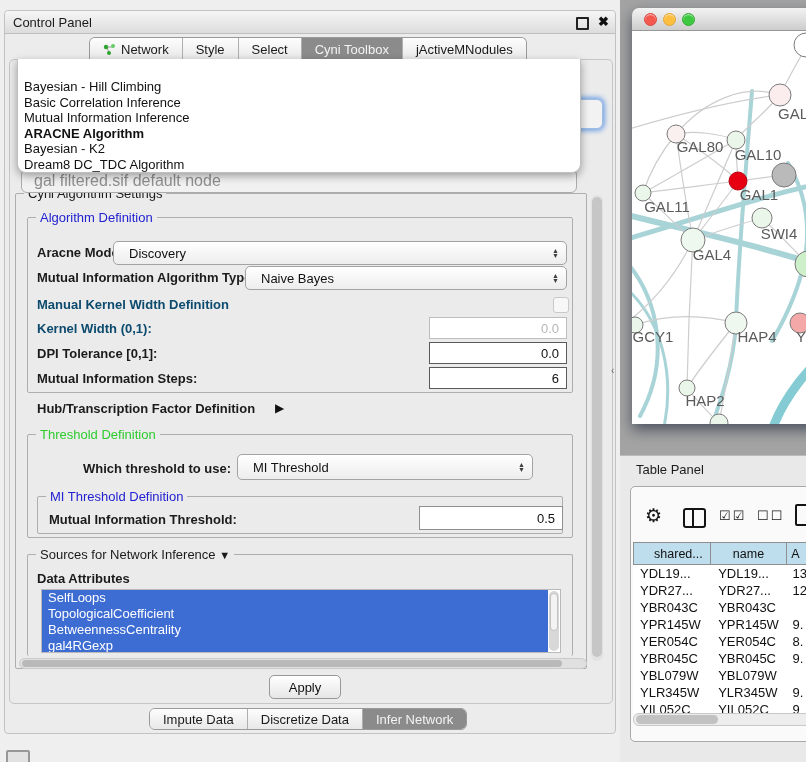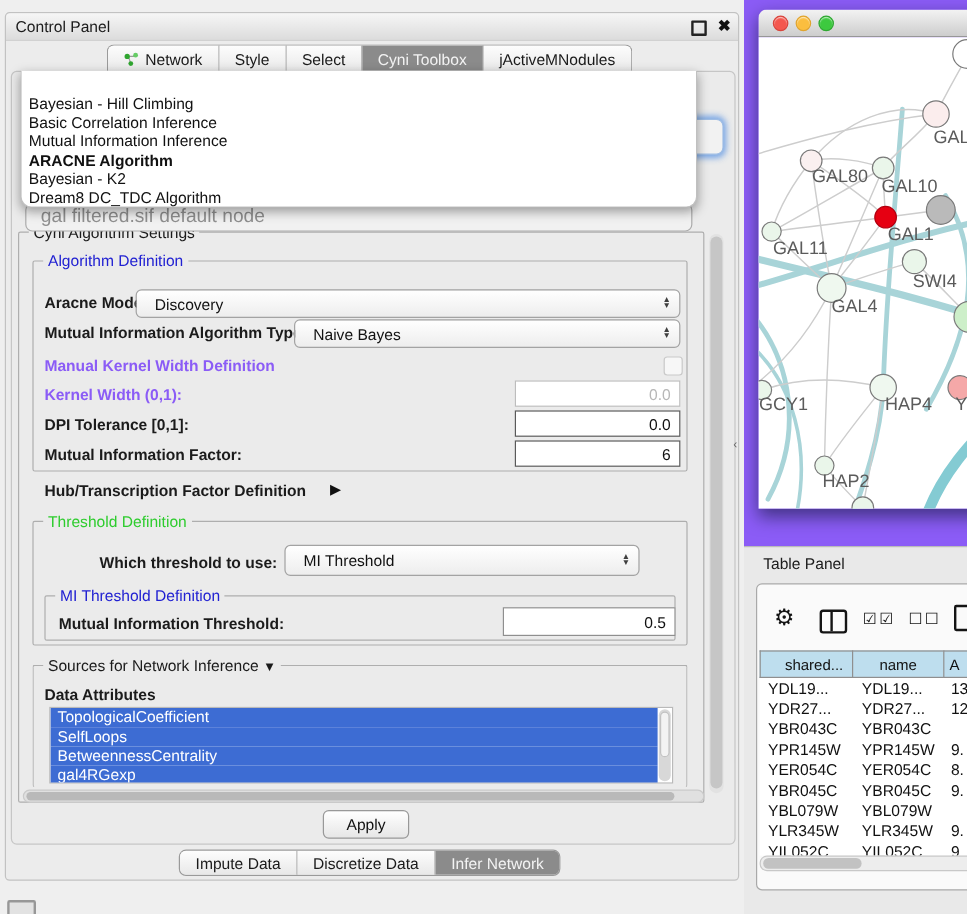--- a/index.html
+++ b/index.html
@@ -34,21 +34,21 @@
       background:#F2F2F2;border:1px solid #9FBDE4;box-shadow:0 0 5px 2px rgba(96,152,228,.85);z-index:10;}
   .ghost-combo{position:absolute;left:16px;top:158px;width:556px;height:24px;border:1px solid #ABABAB;
       border-radius:6px;background:#F1F1F1;z-index:5;font-size:16px;color:#8F8F8F;
       display:flex;align-items:center;padding-left:12px;box-sizing:border-box;}
   
   .grp{position:absolute;border:1px solid #AEAEAE;border-radius:2px;box-sizing:border-box;}
   .gtitle{position:absolute;top:-8px;left:8px;background:#EBEBEB;padding:0 4px;font-size:13px;color:#1A1A1A;white-space:nowrap;}
   .gtitle.blue{color:#2121D2;}
   .gtitle.green{color:#2ECC2E;}
   .lbl{position:absolute;font-size:13px;font-weight:bold;color:#1B1B1B;white-space:nowrap;}
-  .lbl.dis{color:#8b5cf6;text-align:right;}
+  .lbl.dis{color:#0c4a6e;text-align:right;}
   .combo{position:absolute;border:1px solid #A3A3A3;border-radius:5px;background:linear-gradient(#FFFFFF,#EDEDED);
       font-size:13px;color:#111;display:flex;align-items:center;padding-left:15px;box-sizing:border-box;}
   .stepper{position:absolute;right:7px;top:50%;transform:translateY(-50%);display:flex;flex-direction:column;
       align-items:center;font-size:7px;line-height:5px;color:#3E3E3E;}
   .tinput{position:absolute;border:1px solid #5A5A5A;background:#FFF;font-size:13px;color:#111;
       display:flex;align-items:center;justify-content:flex-end;padding:0 7px;box-sizing:border-box;}
   .tinput.dis{border-color:#BDBDBD;color:#B7B7B7;}
   .chk{position:absolute;width:14px;height:14px;border:1px solid #C9C9C9;border-radius:3px;background:#F7F7F7;}
   .arrow-right{position:absolute;font-size:12px;color:#111;}
   .attrlist{position:absolute;left:36px;top:578px;width:520px;height:64px;background:#FFF;
@@ -58,21 +58,21 @@
   .alist-thumb{position:absolute;left:1px;top:2px;width:8px;height:38px;background:#F3F3F3;border:1px solid #C2C2C2;border-radius:4px;box-sizing:border-box;}
   .set-vsb{position:absolute;left:586px;top:184px;width:12px;height:466px;background:#E2E2E2;border-radius:6px;}
   .set-vthumb{position:absolute;left:1px;top:2px;width:10px;height:460px;background:#C6C6C6;border-radius:5px;}
   .hsb{position:absolute;left:14px;top:647px;width:568px;height:11px;background:#E0E0E0;border:1px solid #CACACA;border-radius:6px;box-sizing:border-box;}
   .hsb-thumb{position:absolute;left:2px;top:1px;width:540px;height:7px;background:#B9B9B9;border-radius:4px;}
   .apply-btn{position:absolute;left:264px;top:664px;width:70px;height:22px;border:1px solid #989898;border-radius:5px;
       background:linear-gradient(#FFFFFF,#E6E6E6);font-size:13px;color:#111;display:flex;align-items:center;justify-content:center;}
   .resize-arrow{position:absolute;left:611px;top:365px;font-size:10px;color:#666;}
   .dock-icon{position:absolute;left:6px;top:750px;width:20px;height:14px;border:2px solid #979797;background:#E2E2E2;border-radius:2px;}
   
-  .canvas-blue{position:absolute;left:620px;top:0;width:186px;height:455px;background:#8b5cf6;overflow:hidden;}
+  .canvas-blue{position:absolute;left:620px;top:0;width:186px;height:455px;background:#a3a3a3;overflow:hidden;}
   .net-window{position:absolute;left:12px;top:8px;width:200px;height:416px;border-radius:7px 7px 0 0;
       overflow:hidden;box-shadow:0 6px 14px rgba(8,18,40,.55);}
   .net-titlebar{position:absolute;left:0;top:0;right:0;height:23px;background:linear-gradient(#F3F3F3,#CDCDCD);
       border-bottom:1px solid #979797;box-sizing:border-box;}
   .tl{position:absolute;top:5px;width:13px;height:13px;border-radius:50%;box-shadow:inset 0 1px 1px rgba(255,255,255,.65);}
   .tl.red{left:12px;background:#F4574E;border:1px solid #D8453D;box-sizing:border-box;}
   .tl.yellow{left:31px;background:#FBBE3F;border:1px solid #E0A42F;box-sizing:border-box;}
   .tl.green{left:50px;background:#3DC93F;border:1px solid #2FA832;box-sizing:border-box;}
   .net-svg{position:absolute;left:0;top:23px;background:#FFFFFF;}
   .nlabel{font-family:"Liberation Sans",sans-serif;font-size:15px;fill:#5B5B5B;}
@@ -188,21 +188,21 @@
     <span class="lbl dis" style="left:32px;top:286px;">Manual Kernel Width Definition</span>
     <div class="chk" style="left:548px;top:286px;"></div>
     <span class="lbl dis" style="left:32px;top:310px;">Kernel Width (0,1):</span>
     <div class="tinput dis" style="left:424px;top:306px;width:138px;height:22px;">
       <span>0.0</span>
     </div>
     <span class="lbl" style="left:32px;top:335px;">DPI Tolerance [0,1]:</span>
     <div class="tinput" style="left:424px;top:331px;width:138px;height:22px;">
       <span>0.0</span>
     </div>
-    <span class="lbl" style="left:32px;top:360px;">Mutual Information Factor:</span>
+    <span class="lbl" style="left:32px;top:360px;">Mutual Information Steps:</span>
     <div class="tinput" style="left:424px;top:356px;width:138px;height:22px;">
       <span>6</span>
     </div>
 
     <span class="lbl" style="left:32px;top:390px;">Hub/Transcription Factor Definition</span>
     <span class="arrow-right" style="left:270px;top:390px;">▶</span>
 
     <div class="grp" style="left:22px;top:423px;width:546px;height:104px;">
       <span class="gtitle green">Threshold Definition</span>
     </div>
@@ -220,22 +220,22 @@
     <span class="lbl" style="left:44px;top:501px;">Mutual Information Threshold:</span>
     <div class="tinput" style="left:414px;top:495px;width:144px;height:24px;border-color:#8F8F8F;">
       <span>0.5</span>
     </div>
 
     <div class="grp" style="left:22px;top:543px;width:546px;height:102px;border-bottom:none;">
       <span class="gtitle"><span>Sources for Network Inference</span> <span style="font-size:11px;">▼</span></span>
     </div>
     <span class="lbl" style="left:32px;top:560px;">Data Attributes</span>
     <div class="attrlist">
+      <div class="aitem">SelfLoops</div>
       <div class="aitem">TopologicalCoefficient</div>
-      <div class="aitem">SelfLoops</div>
       <div class="aitem">BetweennessCentrality</div>
       <div class="aitem">gal4RGexp</div>
       <div class="alist-vsb">
           <div class="alist-thumb"></div>
         </div>
     </div>
 
     <div class="hsb">
         <div class="hsb-thumb"></div>
       </div>

